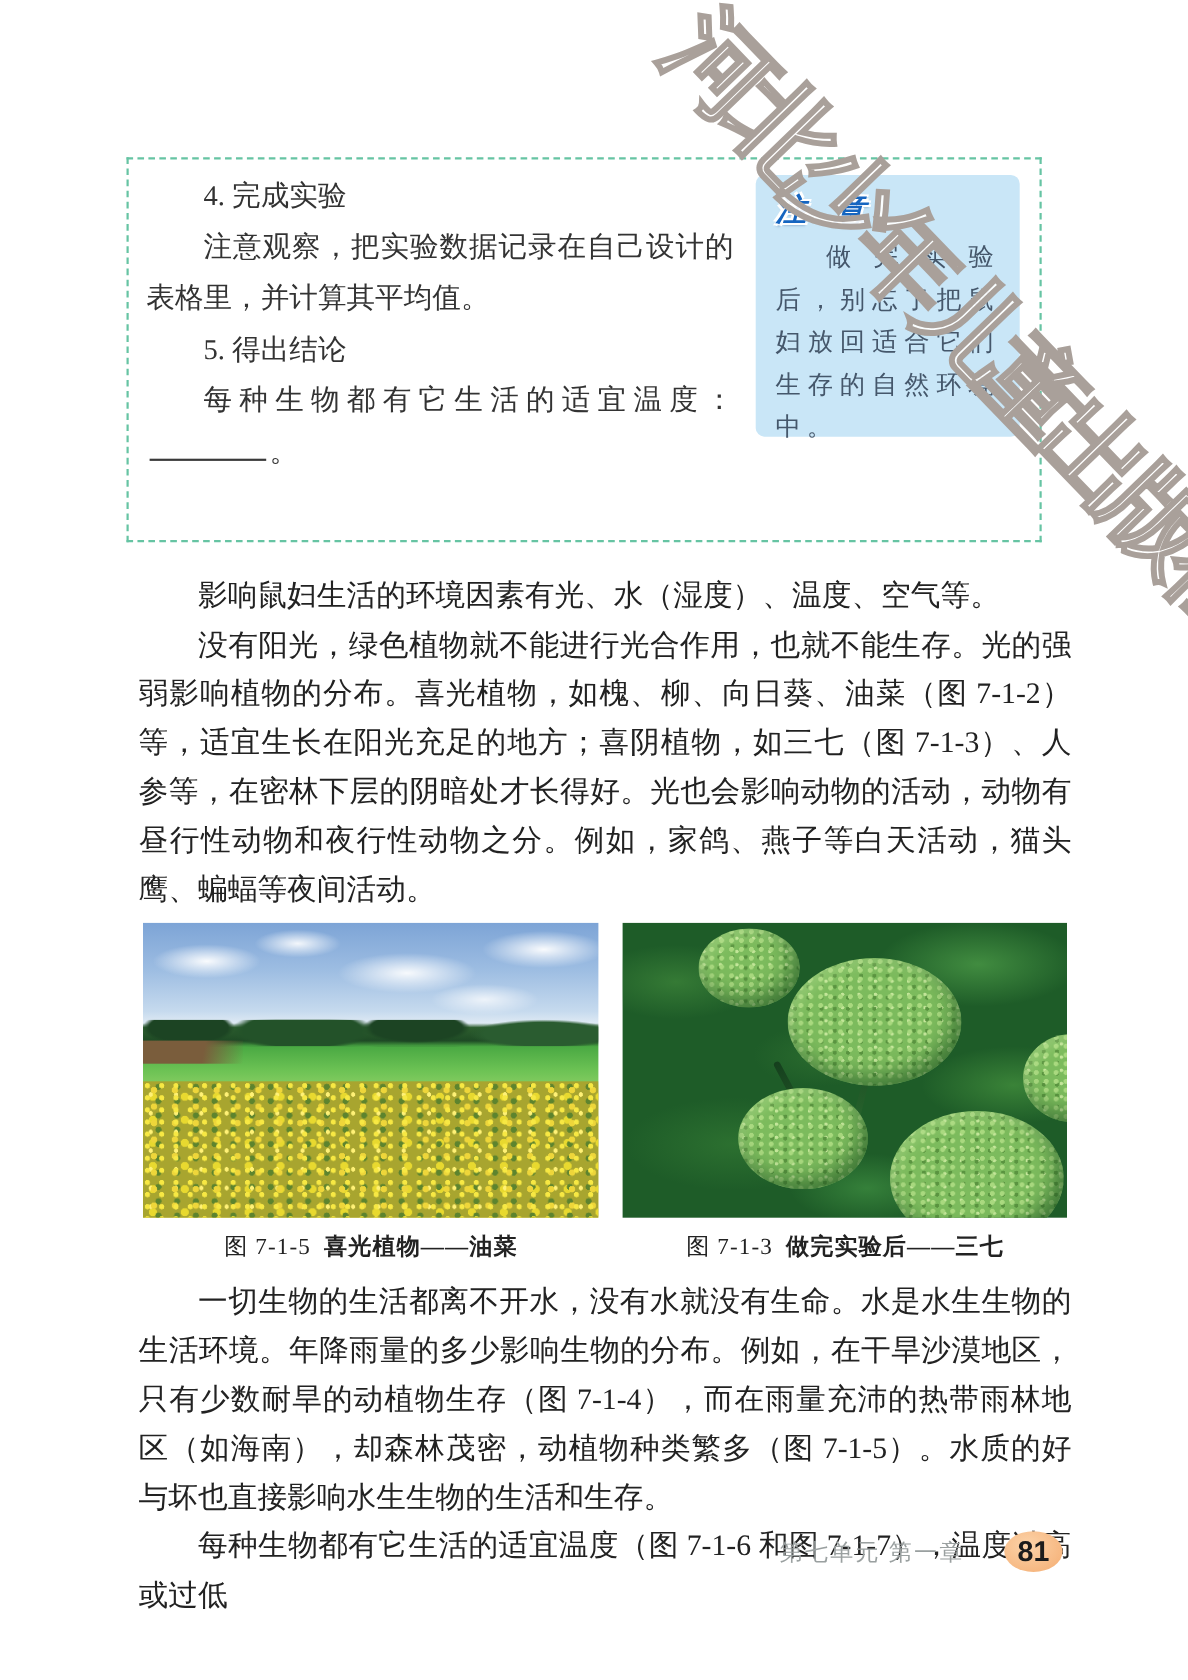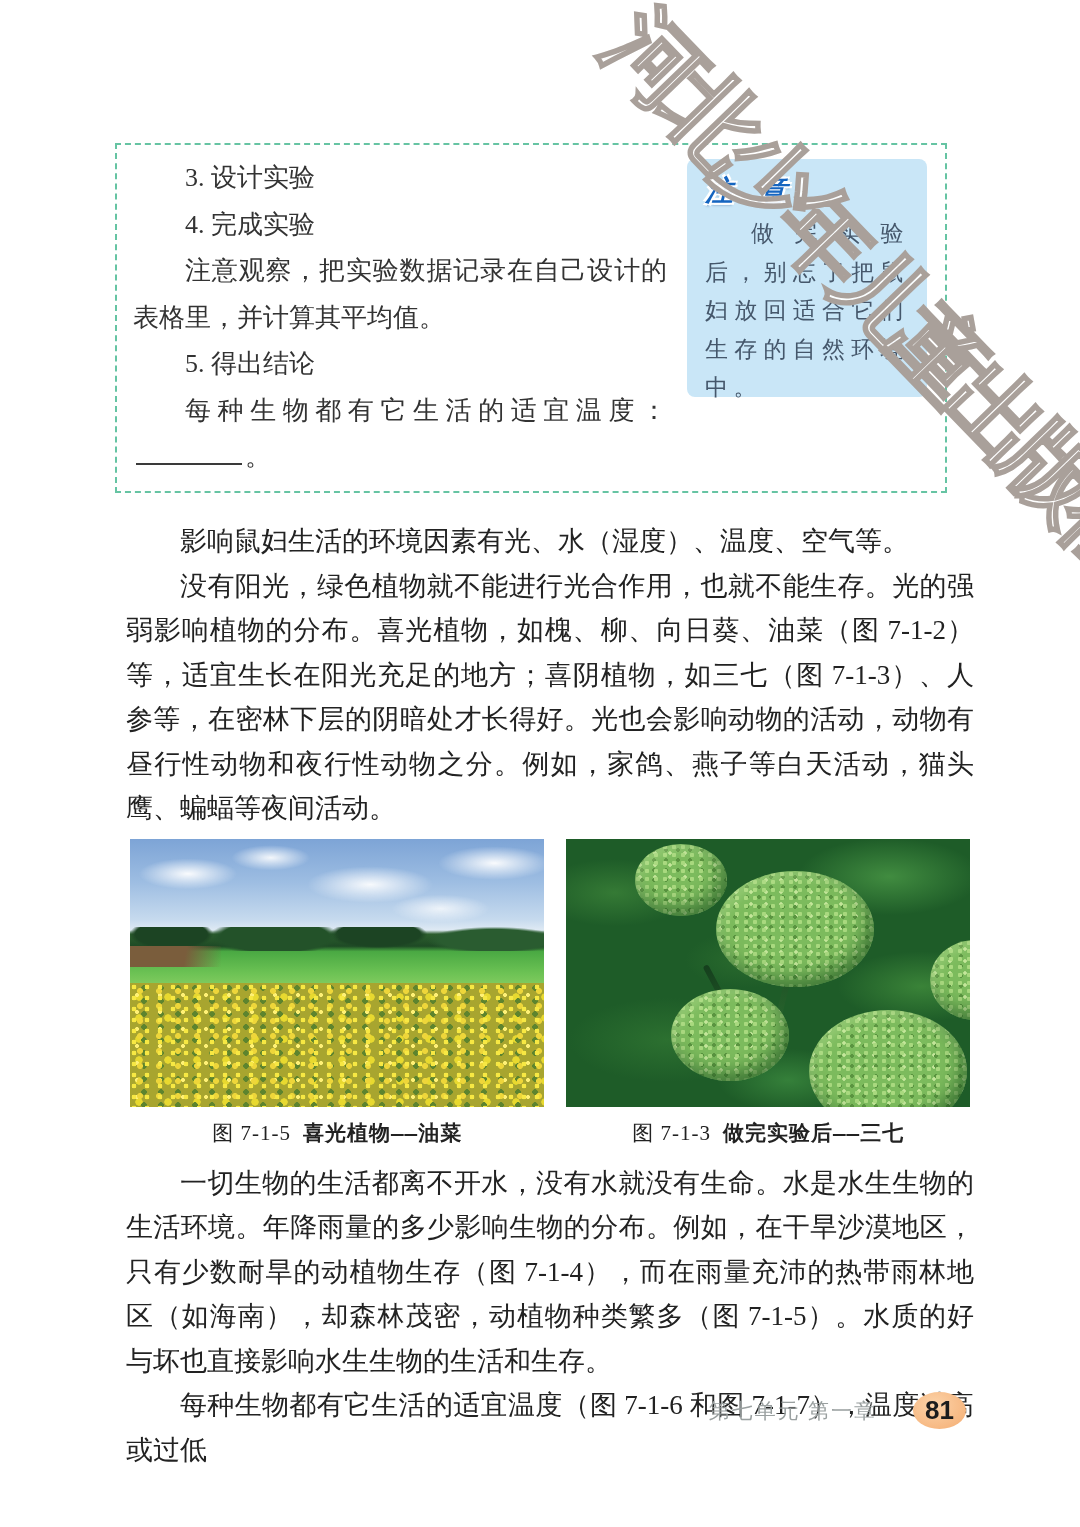--- a/index.html
+++ b/index.html
@@ -134,21 +134,21 @@
   .head2 { left:37%; top:12%; width:158px; height:116px; }
   .head3 { left:26%; top:56%; width:118px; height:92px; }
   .head4 { left:60%; top:64%; width:158px; height:122px; }
   .head5 { left:90%; top:38%; width:90px;  height:80px; }
 
   .caption {
     margin-top:12px; text-align:center; font-size:21px; color:#222;
     letter-spacing:1px;
   }
   .caption .fig-label { font-family:"Liberation Serif","DejaVu Serif",serif; margin-right:12px; }
-  .caption .fig-title { font-family:Liberation Mono, monospace; font-weight:bold; }
+  .caption .fig-title { font-family:Liberation Serif, serif; font-weight:bold; }
 
   
   .footer {
     position:absolute; top:1392px; right:114px;
     display:flex; align-items:center; gap:36px;
   }
   .footer-label { font-size:21px; color:#9aa0a0; letter-spacing:2px; }
   .page-badge {
     display:flex; align-items:center; justify-content:center;
     width:53px; height:37px; border-radius:50%;
@@ -163,21 +163,20 @@
 <div class="page">
 
   <div class="watermark">河北少年儿童出版社</div>
 
   <section class="experiment-box">
     <aside class="note-box">
       <div class="note-title">注 意</div>
       <p class="note-body">做完实验后，别忘了把鼠妇放回适合它们生存的自然环境中。</p>
     </aside>
 
-    <p class="step-title">3. 设计实验</p>
 
     <p class="step-title">4. 完成实验</p>
     <p class="step-body">注意观察，把实验数据记录在自己设计的表格里，并计算其平均值。</p>
 
     <p class="step-title">5. 得出结论</p>
     <p class="step-body">
       <span>每种生物都有它生活的适宜温度：</span><span class="answer-blank"></span><span>。</span>
     </p>
   </section>
 

